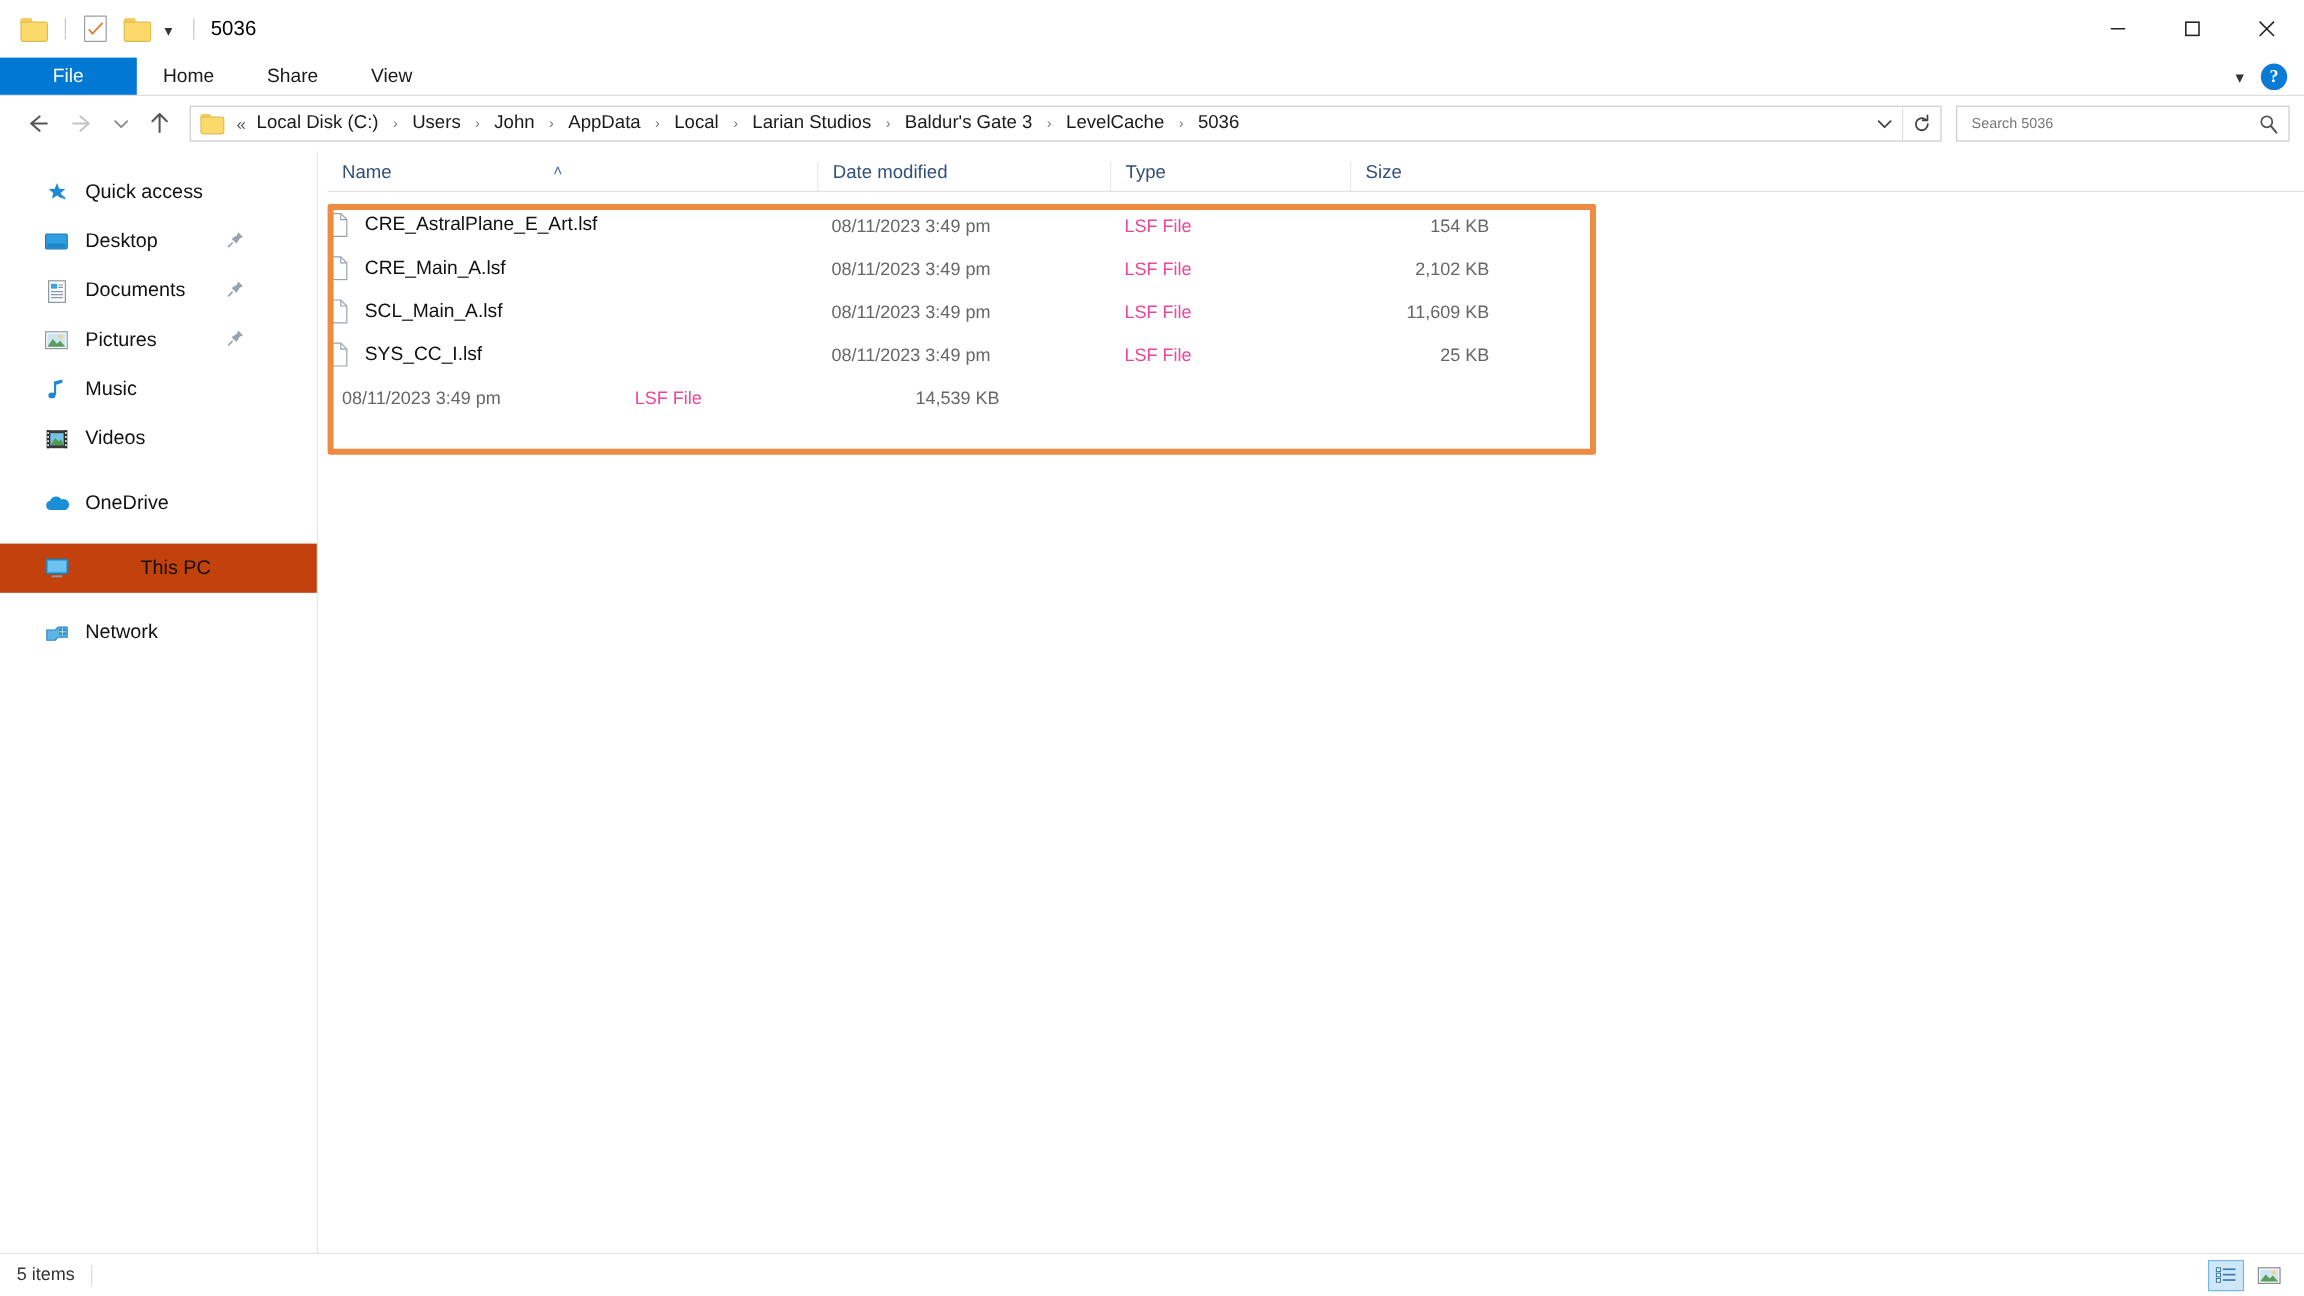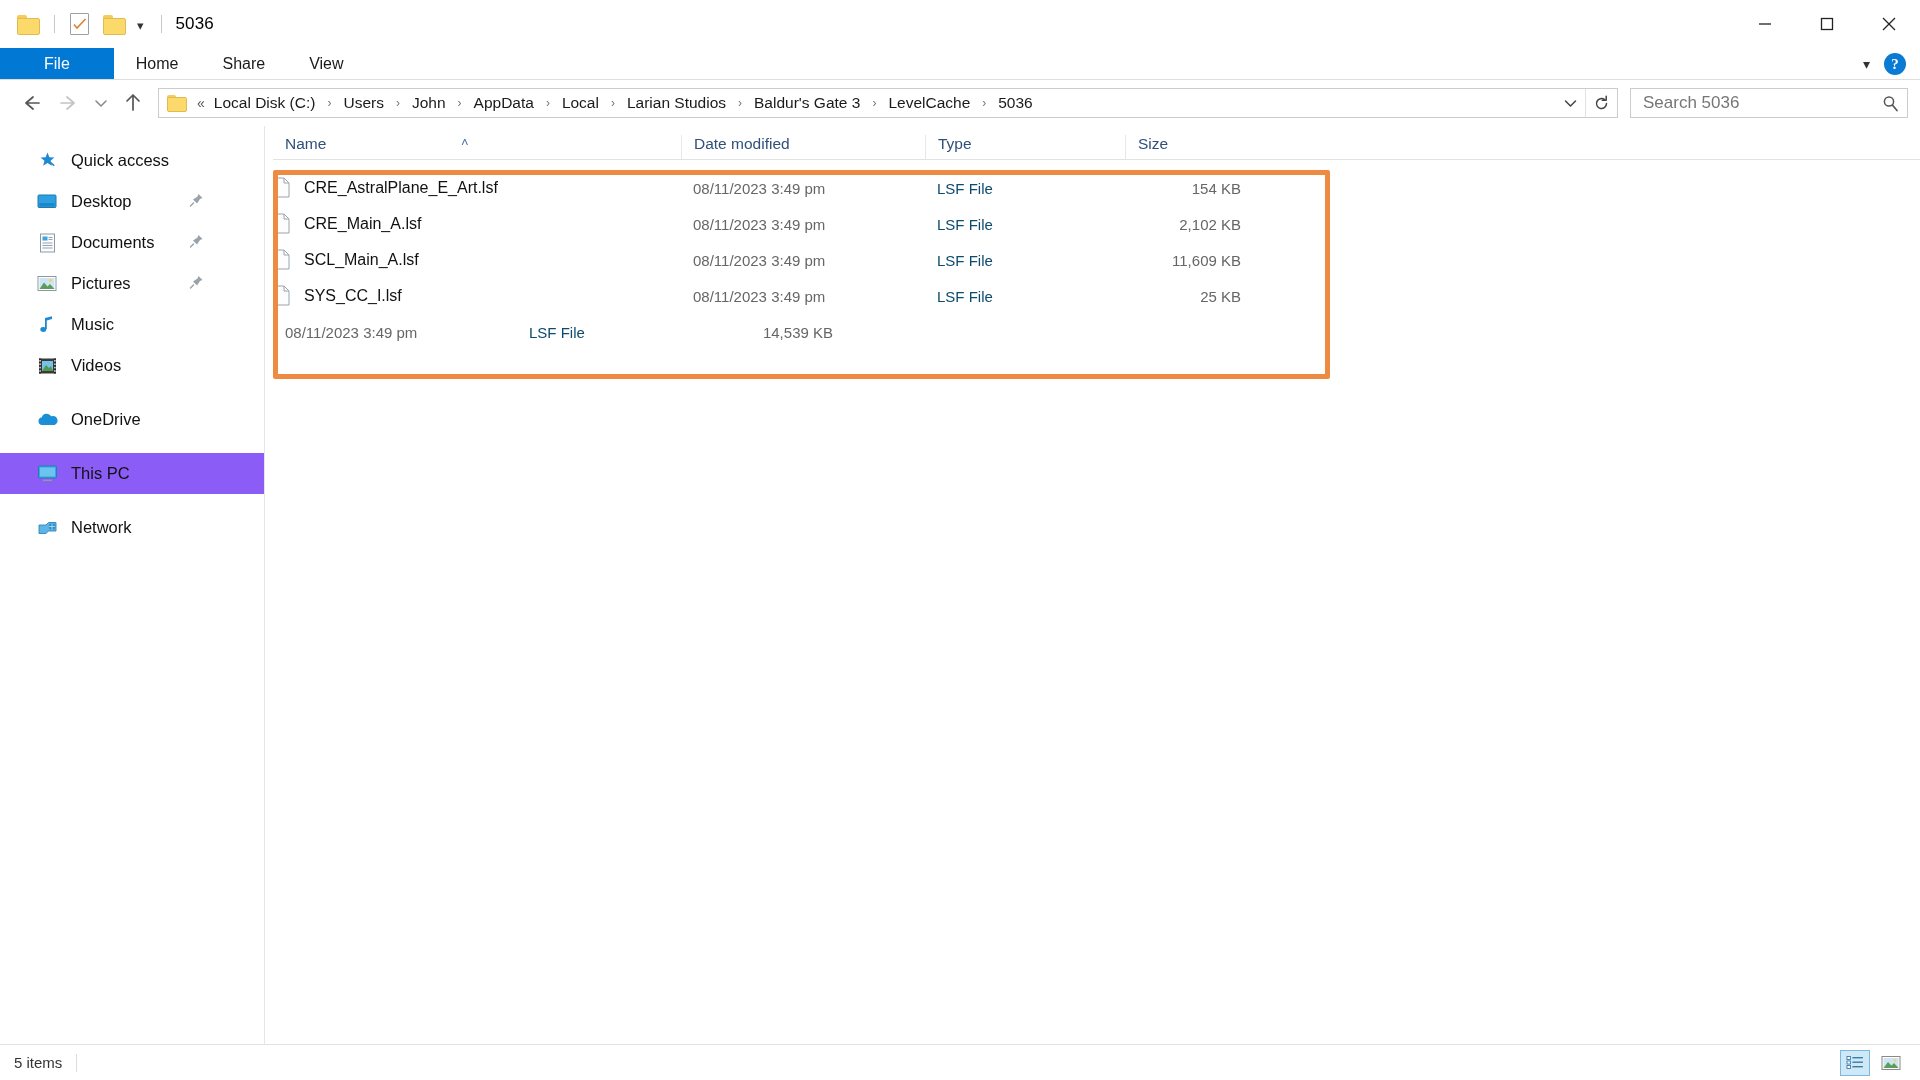--- a/index.html
+++ b/index.html
@@ -129,42 +129,42 @@
   .addr-refresh {
     width: 32px; height: 28px; display: flex;
     align-items: center; justify-content: center;
     border-left: 1px solid #e2e2e2;
   }
   .searchbox {
     width: 278px; height: 30px; border: 1px solid #cccccc;
     display: flex; align-items: center; background: #fff; flex: none;
   }
   .search-ph {
-    flex: 1; font-size: 17px; color: #767676; padding-left: 12px;
+    flex: 1; font-size: 12px; color: #767676; padding-left: 12px;
   }
   .search-icon { width: 34px; display: flex; justify-content: center; }
 
   
   .main {
     display: flex; height: calc(1080px - 48px - 32px - 46px - 36px);
     align-items: stretch;
   }
   .sidebar {
     width: 265px; flex: none; background: #fff;
     border-right: 1px solid #e6e6e6; padding-top: 14px;
     position: relative;
   }
   .nav-item {
     height: 41px; display: flex; align-items: center;
     padding-left: 36px; font-size: 16.5px; color: #111;
     position: relative;
   }
   .nav-item.root { padding-left: 36px; }
   .nav-item.child { padding-left: 36px; }
-  .nav-item.selected { background: #8b5cf6; }
+  .nav-item.selected { background: #c2410c; gap: 46px; }
   .nav-ico {
     width: 22px; height: 22px; margin-right: 13px;
     flex: none; display: flex; align-items: center; justify-content: center;
   }
   .pin {
     position: absolute; right: 60px; top: 50%;
     transform: translateY(-50%);
   }
   .nav-gap { height: 13px; }
 
@@ -193,21 +193,21 @@
   .frow {
     display: flex; height: 36px; align-items: center;
     font-size: 16px;
   }
   .fc {
     overflow: hidden; white-space: nowrap;
     display: flex; align-items: center;
   }
   .fc-name { color: #111; padding-left: 0; }
   .fc-date { color: #666; font-size: 15px; padding-left: 12px; }
-  .fc-type { color: #0c4a6e; font-size: 15px; padding-left: 12px; }
+  .fc-type { color: #ec4899; font-size: 15px; padding-left: 12px; }
   .fc-size {
     color: #666; font-size: 15px; justify-content: flex-end;
     padding-right: 14px;
   }
   .file-ico { width: 18px; height: 22px; margin-right: 13px; flex: none; }
 
   .highlight-box {
     position: absolute; border: 5px solid #ee8b43;
     pointer-events: none; border-radius: 2px;
   }

